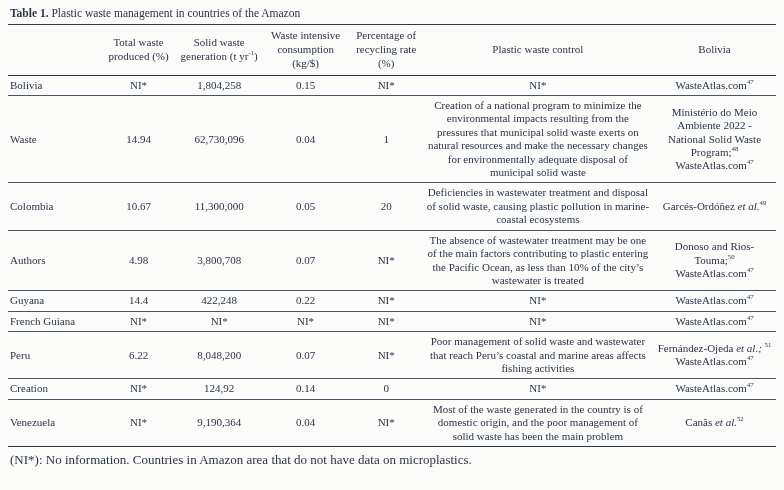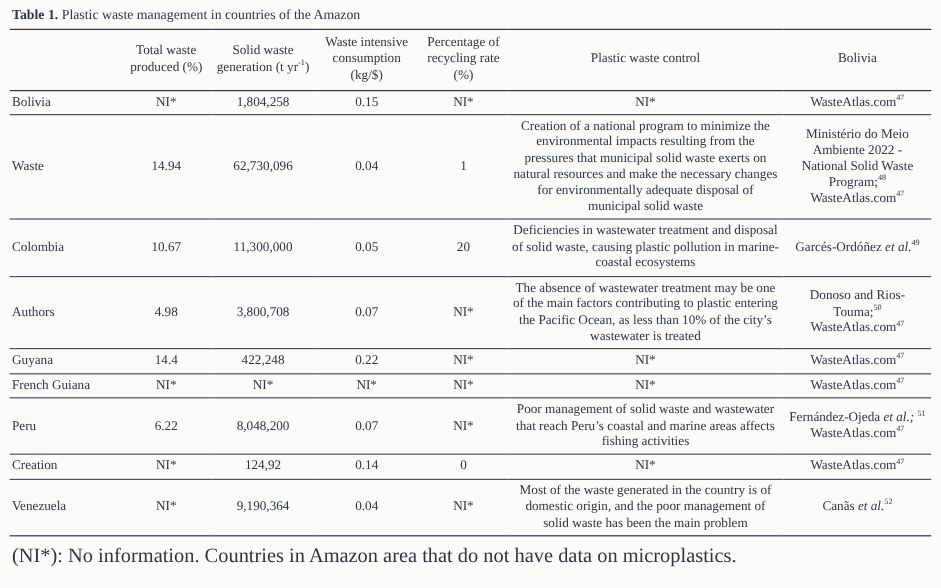--- a/index.html
+++ b/index.html
@@ -54,21 +54,21 @@
     text-align: left;
     padding-left: 2px;
   }
   sup {
     font-size: 0.62em;
     line-height: 0;
     vertical-align: super;
   }
   em { }
   .footnote {
-    font-size: 17px;
+    font-size: 13px;
     margin: 5px 0 0 2px;
     line-height: 1.3;
   }
   col.c-country { width: 12%; }
   col.c-total   { width: 10%; }
   col.c-solid   { width: 11%; }
   col.c-waste   { width: 11.5%; }
   col.c-recyc   { width: 9.5%; }
   col.c-control { width: 30%; }
   col.c-authors { width: 16%; }

